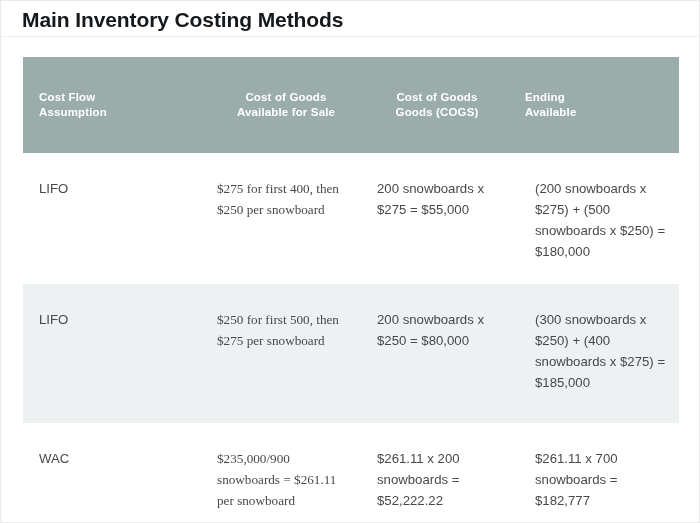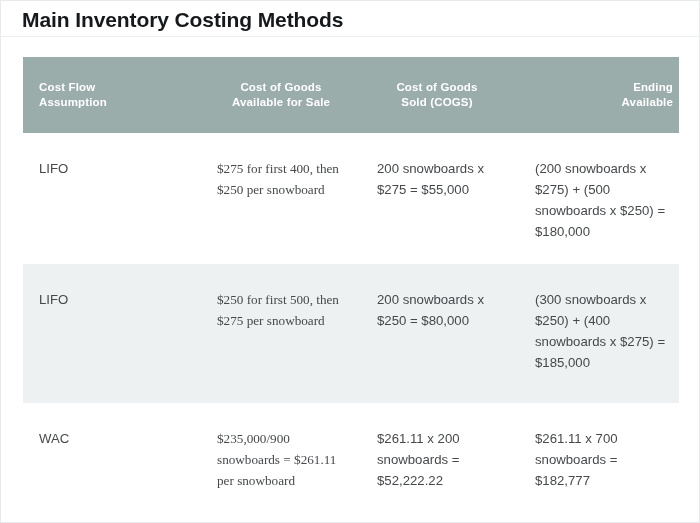--- a/index.html
+++ b/index.html
@@ -63,35 +63,35 @@
   .tbl col.c2 { width: 162px; }
   .tbl col.c3 { width: 148px; }
   .tbl col.c4 { width: 168px; }
 
   
   .tbl thead tr {
     background: #9badab;
   }
   .tbl thead th {
     height: 68px;
-    padding: 4px;
+    padding: 14px;
     vertical-align: middle;
     color: #ffffff;
     font-size: 11.5px;
     font-weight: bold;
     line-height: 15px;
     letter-spacing: 0.15px;
   }
   .tbl thead th .hlabel {
     display: block;
   }
   .th-1 { text-align: left;   padding-left: 16px !important; }
   .th-2 { text-align: center; padding-right: 6px !important; }
   .th-3 { text-align: center; }
-  .th-4 { text-align: right; padding-right: 6px !important; }
+  .th-4 { text-align: left; padding-right: 6px !important; }
 
   
   .tbl tbody td {
     padding: 0;
     vertical-align: top;
     color: #46494c;
     font-size: 13.2px;
     line-height: 21px;
   }
   .tbl tbody tr.row-white { background: #ffffff; }
@@ -133,21 +133,21 @@
           <th class="th-1">
             <span class="hlabel">Cost Flow</span>
             <span class="hlabel">Assumption</span>
           </th>
           <th class="th-2">
             <span class="hlabel">Cost of Goods</span>
             <span class="hlabel">Available for Sale</span>
           </th>
           <th class="th-3">
             <span class="hlabel">Cost of Goods</span>
-            <span class="hlabel">Sold (COGS)</span>
+            <span class="hlabel">Goods (COGS)</span>
           </th>
           <th class="th-4">
             <span class="hlabel">Ending</span>
             <span class="hlabel">Available</span>
           </th>
         </tr>
       </thead>
 
       <tbody>
 

